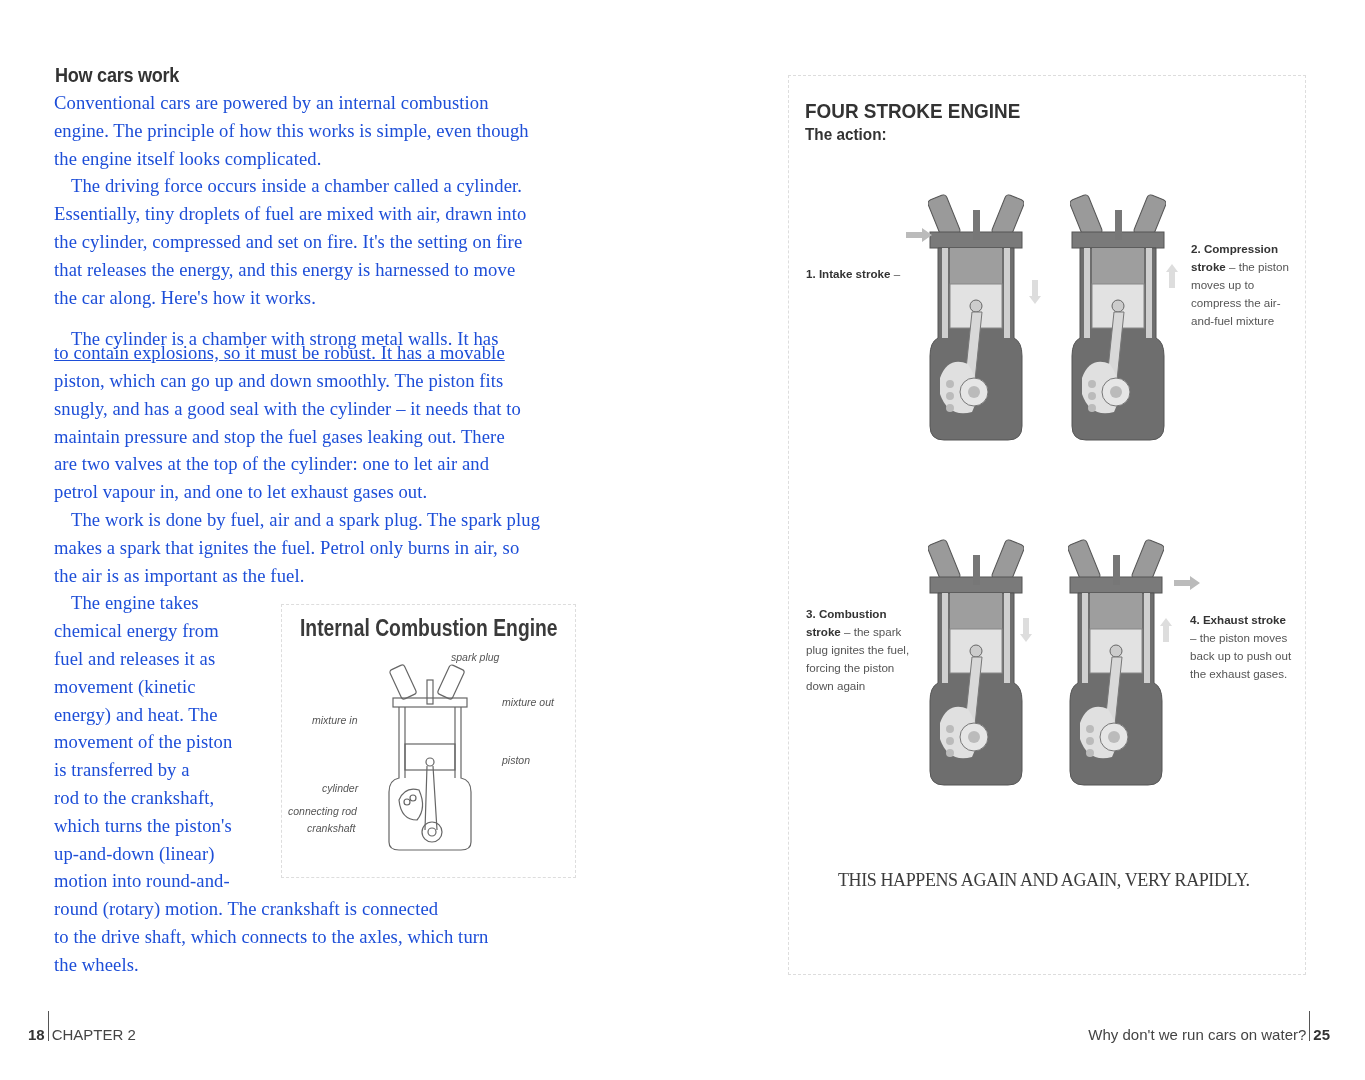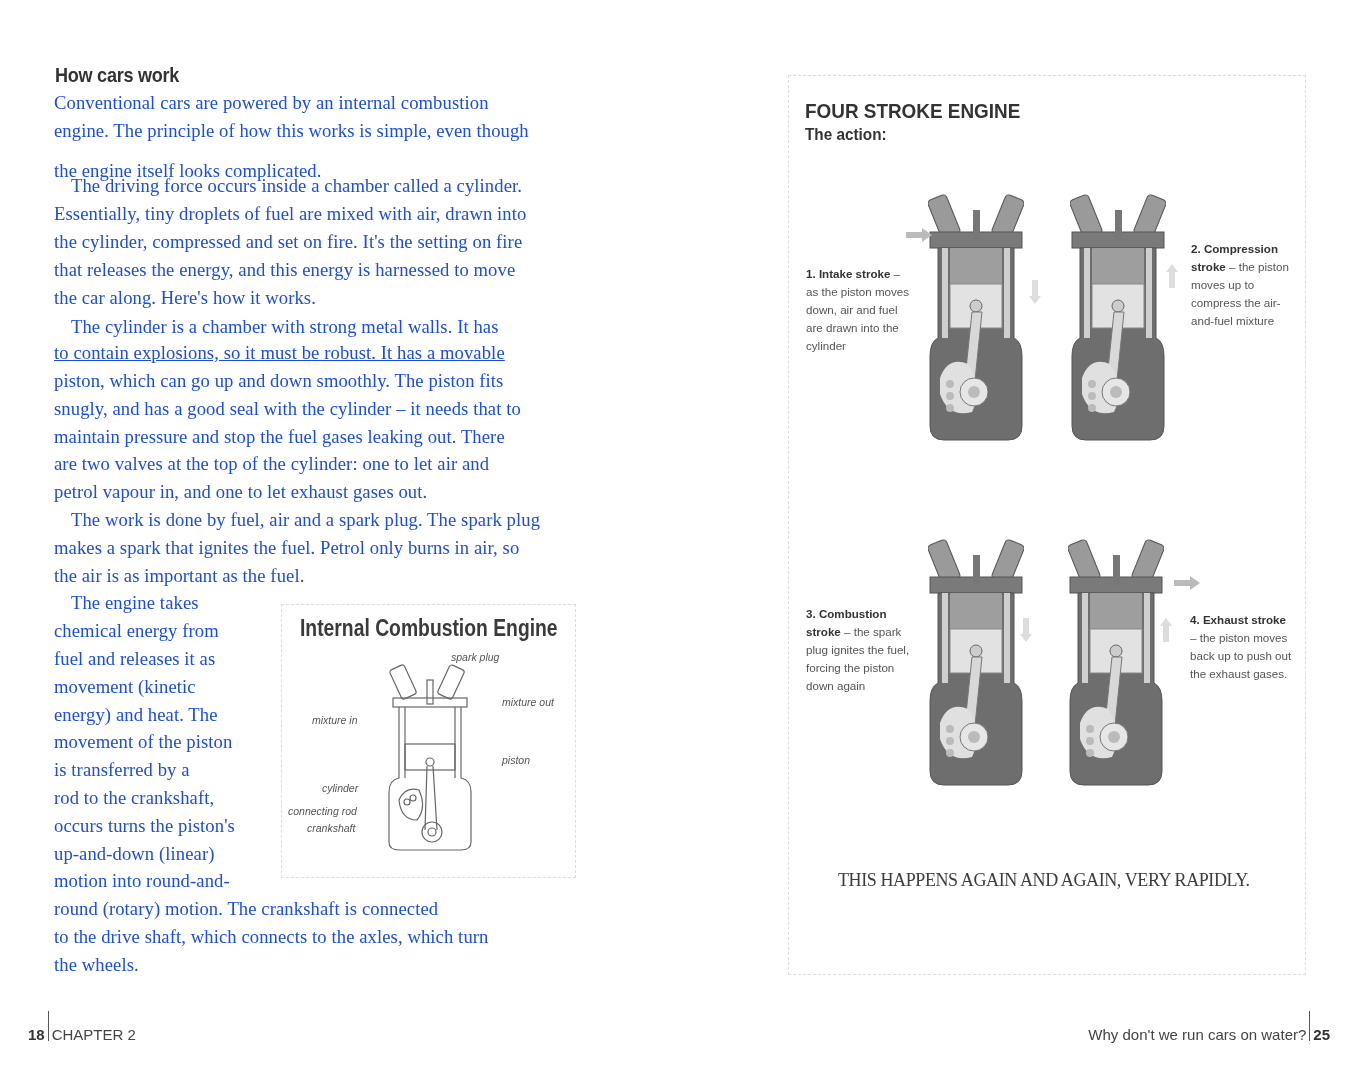--- a/index.html
+++ b/index.html
@@ -31,45 +31,45 @@
   .arrow { position:absolute; }
 </style>
 </head>
 <body>
 
 <div>
   <div class="heading sans">How cars work</div>
   <div id="body-lines">
       <div class="body-line serif" style="top: 92px;">Conventional cars are powered by an internal combustion</div>
       <div class="body-line serif" style="top: 119.8px;">engine. The principle of how this works is simple, even though</div>
-      <div class="body-line serif" style="top: 147.6px; margin-top: 12px;">the engine itself looks complicated.</div>
+      <div class="body-line serif" style="top: 147.6px;">the engine itself looks complicated.</div>
       <div class="body-line serif" style="top: 175.4px; text-indent: 17px;">The driving force occurs inside a chamber called a cylinder.</div>
       <div class="body-line serif" style="top: 203.2px;">Essentially, tiny droplets of fuel are mixed with air, drawn into</div>
       <div class="body-line serif" style="top: 231px;">the cylinder, compressed and set on fire. It's the setting on fire</div>
       <div class="body-line serif" style="top: 258.8px;">that releases the energy, and this energy is harnessed to move</div>
       <div class="body-line serif" style="top: 286.6px;">the car along. Here's how it works.</div>
-      <div class="body-line serif" style="top: 316px; text-indent: 17px;">The cylinder is a chamber with strong metal walls. It has</div>
+      <div class="body-line serif" style="top: 328px; text-indent: 17px;">The cylinder is a chamber with strong metal walls. It has</div>
       <div class="body-line serif" style="top: 342.2px; text-decoration: underline;">to contain explosions, so it must be robust. It has a movable</div>
       <div class="body-line serif" style="top: 370px;">piston, which can go up and down smoothly. The piston fits</div>
       <div class="body-line serif" style="top: 397.8px;">snugly, and has a good seal with the cylinder – it needs that to</div>
       <div class="body-line serif" style="top: 425.6px;">maintain pressure and stop the fuel gases leaking out. There</div>
       <div class="body-line serif" style="top: 453.4px;">are two valves at the top of the cylinder: one to let air and</div>
       <div class="body-line serif" style="top: 481.2px;">petrol vapour in, and one to let exhaust gases out.</div>
       <div class="body-line serif" style="top: 509px; text-indent: 17px;">The work is done by fuel, air and a spark plug. The spark plug</div>
       <div class="body-line serif" style="top: 536.8px;">makes a spark that ignites the fuel. Petrol only burns in air, so</div>
       <div class="body-line serif" style="top: 564.6px;">the air is as important as the fuel.</div>
       <div class="body-line serif" style="top: 592.4px; text-indent: 17px;">The engine takes</div>
       <div class="body-line serif" style="top: 620.2px;">chemical energy from</div>
       <div class="body-line serif" style="top: 648px;">fuel and releases it as</div>
       <div class="body-line serif" style="top: 675.8px;">movement (kinetic</div>
       <div class="body-line serif" style="top: 703.6px;">energy) and heat. The</div>
       <div class="body-line serif" style="top: 731.4px;">movement of the piston</div>
       <div class="body-line serif" style="top: 759.2px;">is transferred by a</div>
       <div class="body-line serif" style="top: 787px;">rod to the crankshaft,</div>
-      <div class="body-line serif" style="top: 814.8px;">occurs turns the piston's</div>
+      <div class="body-line serif" style="top: 814.8px;">which turns the piston's</div>
       <div class="body-line serif" style="top: 842.6px;">up-and-down (linear)</div>
       <div class="body-line serif" style="top: 870.4px;">motion into round-and-</div>
       <div class="body-line serif" style="top: 898.2px;">round (rotary) motion. The crankshaft is connected</div>
       <div class="body-line serif" style="top: 926px;">to the drive shaft, which connects to the axles, which turn</div>
       <div class="body-line serif" style="top: 953.8px;">the wheels.</div>
     </div>
 
   <div class="box1"></div>
   <div class="box1-title sans">Internal Combustion Engine</div>
 
@@ -104,21 +104,21 @@
     <span class="num">18</span><span class="vbar"></span><span>CHAPTER 2</span>
   </div>
 </div>
 
 <div>
   <div class="box2"></div>
   <div class="fs-title sans">FOUR STROKE ENGINE</div>
   <div class="fs-sub sans">The action:</div>
 
   <div class="stroke-text sans" style="left:806px;top:255px;width:110px">
-    <b>1. Intake stroke</b><span> –</span><br><span>as the piston moves down, air and fuel are drawn into the cylinder</span>
+    <b>1. Intake stroke</b><span> –</span><br>
   </div>
   <div class="stroke-text sans" style="left:1191px;top:230px;width:100px">
     <b>2. Compression stroke</b><span> – </span><span>the piston moves up to compress the air-and-fuel mixture</span>
   </div>
   <div class="stroke-text sans" style="left:806px;top:595px;width:110px">
     <b>3. Combustion stroke</b><span> – </span><span>the spark plug ignites the fuel, forcing the piston down again</span>
   </div>
   <div class="stroke-text sans" style="left:1190px;top:601px;width:110px">
     <b>4. Exhaust stroke</b><br><span>– the piston moves back up to push out the exhaust gases.</span>
   </div>

